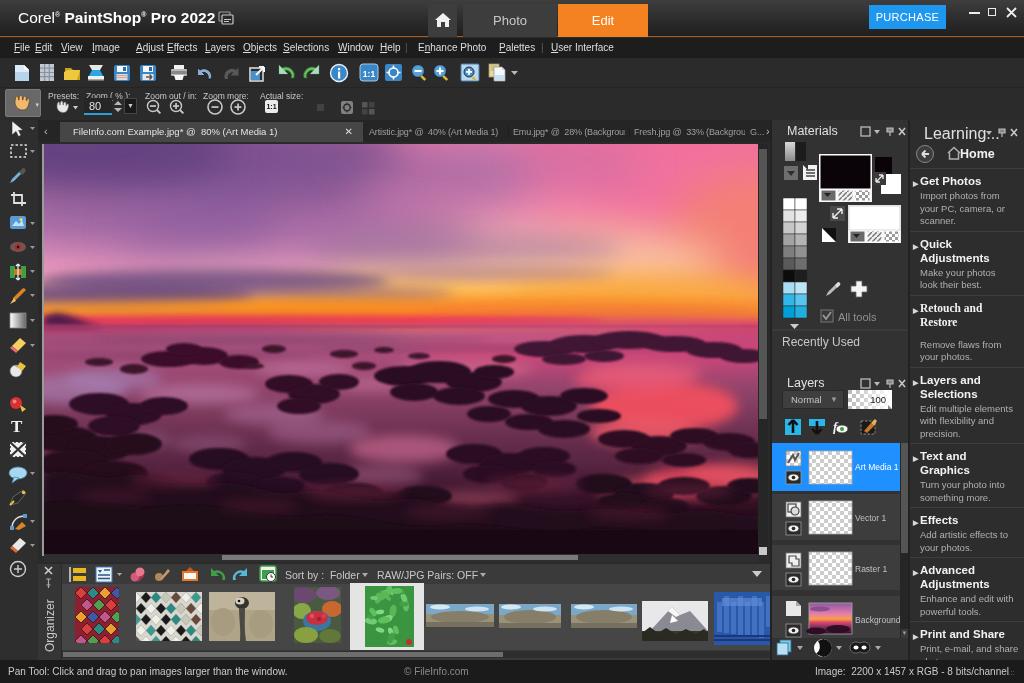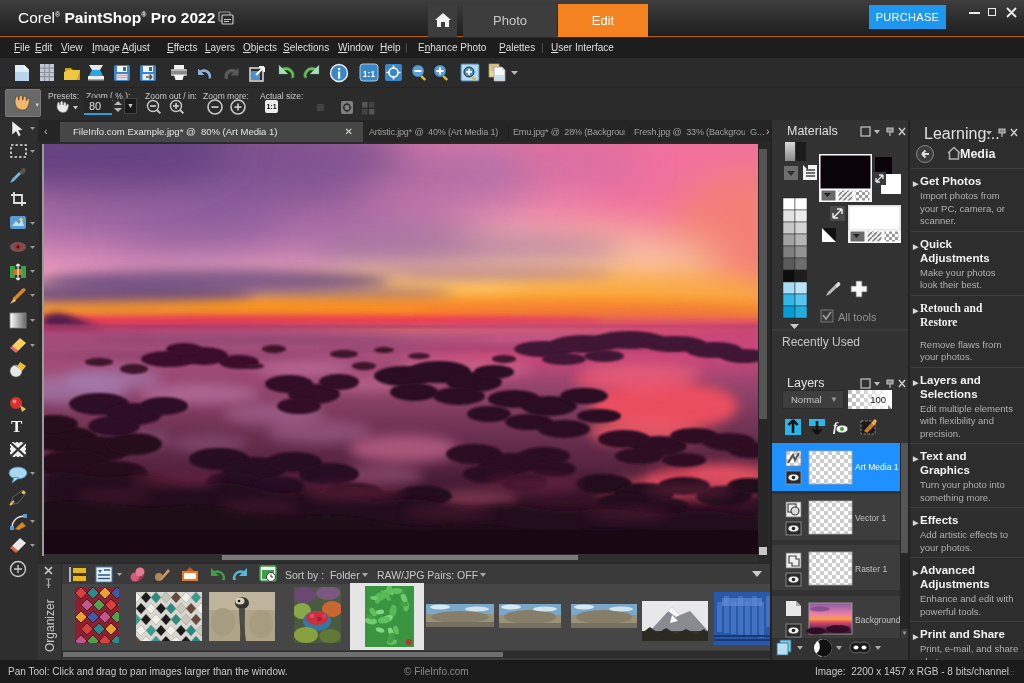--- a/index.html
+++ b/index.html
@@ -82,21 +82,21 @@
     <svg width="11" height="11" viewBox="0 0 11 11" style="position:absolute;left:1006px;top:7px;">
         <path d="M1,1 L10,10 M10,1 L1,10" stroke="#ececec" stroke-width="1.8"></path>
       </svg>
   </div>
 
   <div id="menubar">
     <span class="mi" style="left:14px;"><u>F</u>ile</span>
     <span class="mi" style="left:35px;"><u>E</u>dit</span>
     <span class="mi" style="left:61px;"><u>V</u>iew</span>
     <span class="mi" style="left:92px;"><u>I</u>mage</span>
-    <span class="mi" style="left:122px;text-align:right;"><u>A</u>djust</span>
+    <span class="mi" style="left:136px;text-align:right;"><u>A</u>djust</span>
     <span class="mi" style="left:167px;"><u>E</u>ffects</span>
     <span class="mi" style="left:205px;"><u>L</u>ayers</span>
     <span class="mi" style="left:243px;"><u>O</u>bjects</span>
     <span class="mi" style="left:283px;"><u>S</u>elections</span>
     <span class="mi" style="left:338px;"><u>W</u>indow</span>
     <span class="mi" style="left:380px;"><u>H</u>elp</span>
     <span class="mi" style="left:405px;color:#5a5a5a;">|</span>
     <span class="mi" style="left:418px;">E<u>n</u>hance Photo</span>
     <span class="mi" style="left:499px;"><u>P</u>alettes</span>
     <span class="mi" style="left:541px;color:#5a5a5a;">|</span>
@@ -860,21 +860,21 @@
     <svg width="36" height="12" viewBox="0 0 36 12" style="position:absolute;left:72px;top:7px;">
       <path d="M4,4 l6,0 l-3,4 z" fill="#bbb"></path>
       <path d="M17,2 h6 v4 h-6 z M20,6 v4" stroke="#bbb" stroke-width="1.2" fill="#888"></path>
       <path d="M29,2 L35,9 M35,2 L29,9" stroke="#ccc" stroke-width="1.5"></path>
     </svg>
     <svg width="110" height="20" viewBox="0 0 110 20" style="position:absolute;left:6px;top:24px;">
       <circle cx="9" cy="10" r="8.5" fill="#3d3d3d" stroke="#888" stroke-width="1"></circle>
       <path d="M13,10 H6 M6,10 l3.5,-3.5 M6,10 l3.5,3.5" stroke="#ddd" stroke-width="1.8" fill="none"></path>
       <path d="M32,9 l6,-5.5 l6,5.5 M33.5,8.5 v6.5 h9 v-6.5" stroke="#b0b0b0" stroke-width="1.5" fill="none"></path>
     </svg>
-    <div style="position:absolute;left:50px;top:27px;font-size:12.5px;font-weight:bold;color:#f0f0f0;">Media</div>
+    <div style="position:absolute;left:50px;top:27px;font-size:12.5px;font-weight:bold;color:#f0f0f0;">Home</div>
     <div id="lsections" style="position:absolute;left:0;top:48px;width:116px;">
         <div style="border-top:1px solid #3e3e3e;padding:5px 3px 3px 10px;">
           <div style="position:relative;font-size:11.5px;font-weight:bold;color:#f2f2f2;line-height:14px;"><span style="position:absolute;left:-7px;top:3px;font-size:7px;color:#d8d8d8;">▶</span>Get Photos</div>
           <div style="margin-top:2px;font-size:9.5px;color:#b0b0b0;line-height:12.5px;">Import photos from<br>your PC, camera, or<br>scanner.</div>
         </div>
         <div style="border-top:1px solid #3e3e3e;padding:5px 3px 3px 10px;">
           <div style="position:relative;font-size:11.5px;font-weight:bold;color:#f2f2f2;line-height:14px;"><span style="position:absolute;left:-7px;top:3px;font-size:7px;color:#d8d8d8;">▶</span>Quick<br>Adjustments</div>
           <div style="margin-top:2px;font-size:9.5px;color:#b0b0b0;line-height:12.5px;">Make your photos<br>look their best.</div>
         </div>
         <div style="border-top:1px solid #3e3e3e;padding:5px 3px 3px 10px;">

